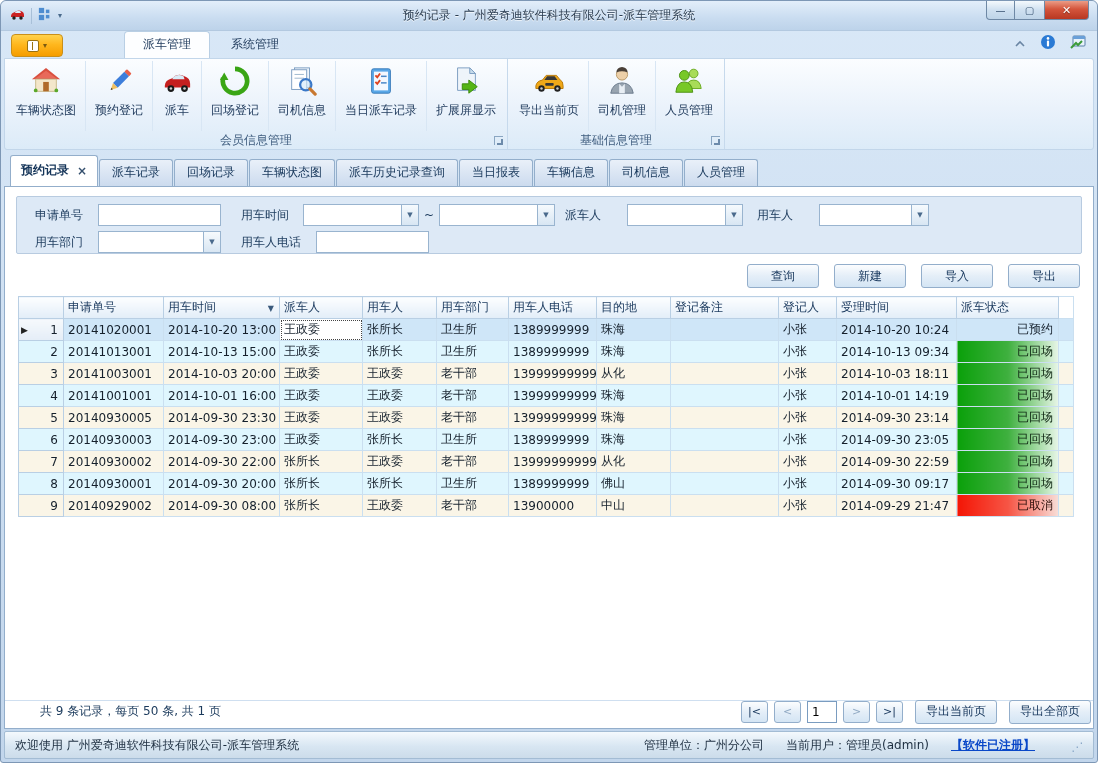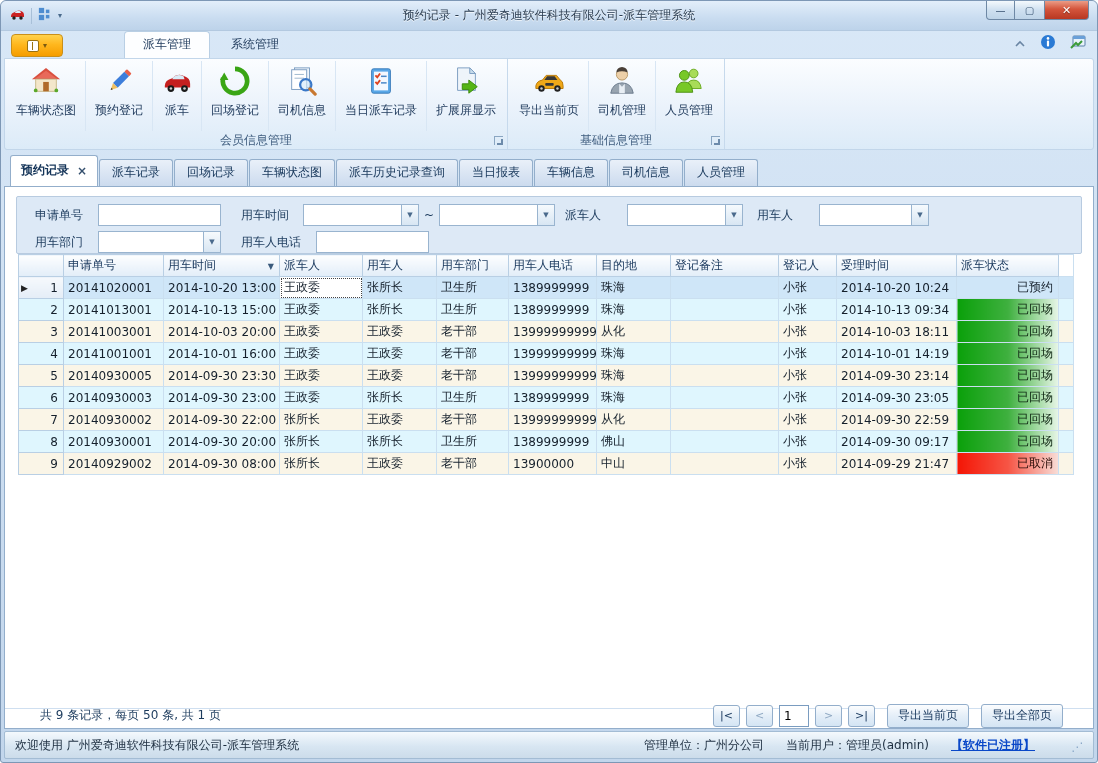--- a/index.html
+++ b/index.html
@@ -98,21 +98,21 @@
   .row-arrow { font-size:9px; color:#222; }
   .num { margin-left:auto; }
   .grid td.focus-cell { background:#fff !important; outline:1px dotted #444; outline-offset:-2px; }
   .grid td.status { text-align:right; padding-right:5px; }
   .grid td.status.returned { background:linear-gradient(to right,#0aa00a,#3fb03f 50%,#e8f6e8) !important; color:#0c2410; }
   .grid td.status.cancelled { background:linear-gradient(to right,#f41505,#f65545 50%,#f8ded8) !important; color:#2a0c08; }
   .grid td.filler, .grid th.filler { background:#fff; border:1px solid #cadff0; }
   .sort-arrow { position:absolute; right:5px; top:7px; font-size:8px; color:#3a5a7c; }
 
   
-  .pager-row { height:20px; display:flex; align-items:center; padding:0 30px 6px 13px; border-top:1px solid #cfdff0; }
+  .pager-row { height:28px; display:flex; align-items:center; padding:0 2px 6px 13px; border-top:1px solid #cfdff0; }
   .pager-summary { color:#1b3a5c; padding-left:22px; }
   .pager-right { margin-left:auto; display:flex; align-items:center; gap:6px; }
   .pg-btn { width:27px; height:22px; font-size:11px; min-width:27px; padding:0; }
   .pg-btn.dim { color:#8fa8c2; }
   .page-input { width:30px; height:22px; border:1px solid #7a9cc0; text-align:left; padding-left:4px; font:inherit; }
   .export-btn { min-width:78px; margin-left:6px; }
 
   
   .statusbar { height:28px; margin:2px 3px 3px; border:1px solid #a3bcd4; border-radius:2px;
     background:linear-gradient(#f4f9fd,#d8e6f2 55%,#ccdcea); display:flex; align-items:center;
@@ -351,20 +351,26 @@
         <span class="f-label" style="width:63px">用车部门</span>
         <div class="combo" style="width:123px">
           <span class="c-text"></span>
             <span class="c-btn">▼</span>
         </div>
         <span class="f-label" style="margin-left:20px; width:75px">用车人电话</span>
         <input class="t-input" style="width: 113px;">
       </div>
     </div>
 
+    <div class="action-row">
+      <button class="btn">查询</button>
+      <button class="btn">新建</button>
+      <button class="btn">导入</button>
+      <button class="btn">导出</button>
+    </div>
 
     <div class="grid-wrap">
       <table class="grid">
         <colgroup>
           <col style="width:45px">
             <col style="width:100px">
             <col style="width:116px">
             <col style="width:83px">
           <col style="width:74px">
             <col style="width:72px">

